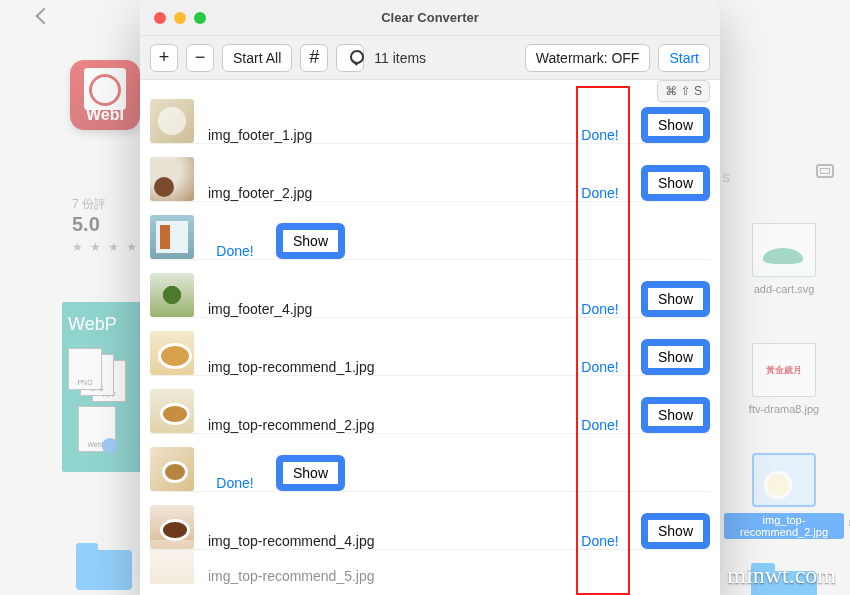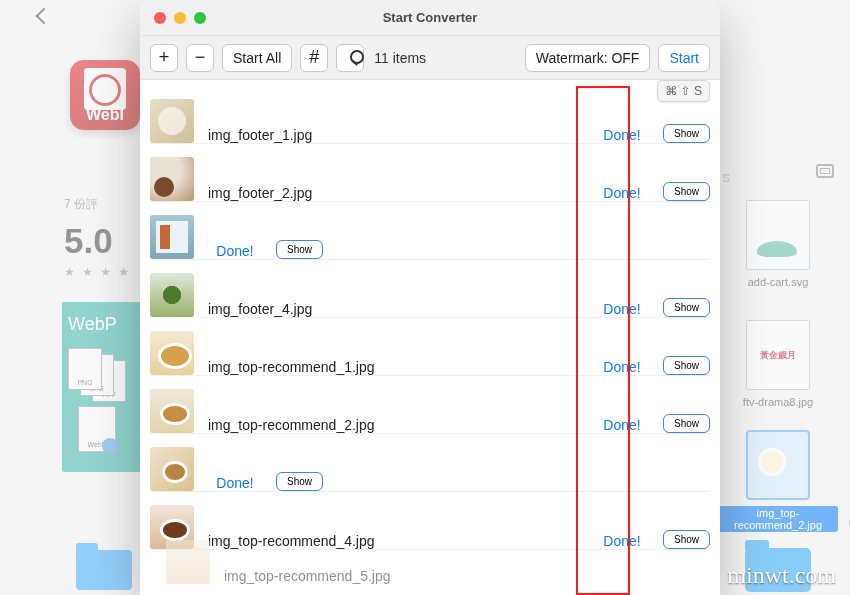--- a/index.html
+++ b/index.html
@@ -44,22 +44,22 @@
     position:absolute; top:8px; left:0; right:0; margin:auto;
     width:42px; height:42px;
     background:#fff; border-radius:4px;
   }
   .app-icon::after{
     content:"";
     position:absolute; top:14px; left:0; right:0; margin:auto;
     width:26px; height:26px;
     border:3px solid #c52126; border-radius:50%;
   }
-  .rating-block { position:absolute; top:196px; left:64px; font-size:12px; color:#888;}
-  .rating-block .score { font-size:35px; font-weight:700; color:#444; margin-top:8px;}
+  .rating-block { position:absolute; top:196px; left:72px; font-size:12px; color:#888;}
+  .rating-block .score { font-size:20px; font-weight:700; color:#444; margin-top:0;}
   .rating-block .stars { color:#999; letter-spacing:2px; margin-top:4px;}
   .easy-panel {
     position:absolute; top:302px; left:62px; width:80px; height:170px;
     background:#3eb1a7; border-radius:2px; color:#fff; font-size:18px; font-weight:300;
     padding:12px 6px;
   }
   .ep-stack{ position:absolute; top:46px; left:6px; width:66px;}
   .ep-file{ background:#fff; border:1px solid #999; width:34px; height:42px; position:absolute; font-size:7px; color:#555; display:flex; align-items:flex-end; justify-content:center; padding-bottom:3px;}
   .ep-f1{ top:0; left:0;}
   .ep-f2{ top:6px; left:12px;}
@@ -67,22 +67,22 @@
   .ep-webp { position:absolute; top:104px; left:16px; background:#fff; border:1px solid #999; width:38px; height:46px; font-size:7px; color:#555; display:flex; align-items:flex-end; justify-content:center; padding-bottom:3px;}
   .ep-webp::after{ content:""; position:absolute; right:-3px; bottom:-3px; width:16px;height:16px;border-radius:50%;background:#5aa0e6;}
   .folder{ position:absolute; left:76px; top:550px; width:56px; height:40px; background:#3fa9f5; border-radius:4px;}
   .folder::before{content:"";position:absolute;top:-7px;left:0;width:22px;height:10px;background:#3fa9f5;border-radius:3px 3px 0 0;}
 
   
   .finder-col { position:absolute; right:0; top:0; width:132px; height:100%;}
   .fc-divider{ position:absolute; top:168px; right:120px; color:#aaa; font-size:15px;}
   .fc-grid-icon{ position:absolute; top:164px; right:16px; width:18px;height:14px; border:2px solid #888; border-radius:3px;}
   .fc-grid-icon::before{content:"";position:absolute;inset:2px; border:1px solid #888;}
-  .fc-item { position:absolute; width:120px; text-align:center; font-size:11px; color:#555; right:12px;}
-  .fc-thumb{ width:64px; height:70px; margin:0 auto 6px; background:#fff; border:1px solid #bbb; border-radius:2px; position:relative; overflow:hidden;}
+  .fc-item { position:absolute; width:120px; text-align:center; font-size:11px; color:#555; right:6px;margin-top:23px;}
+  .fc-thumb{ width:64px; height:54px; margin:0 auto 6px; background:#fff; border:1px solid #bbb; border-radius:2px; position:relative; overflow:hidden;}
   .addcart-pic{ background:linear-gradient(#f7fbfc 60%,#e8f4f5);}
   .addcart-pic::after{content:"";position:absolute;bottom:12px;left:10px;width:40px;height:16px;background:#5fb89c;border-radius:60% 60% 40% 40%/80% 80% 30% 30%;}
   .ftv-pic{display:flex;align-items:center;justify-content:center;font-size:9px;color:#c23; font-weight:bold;}
   .rec-pic{ background:linear-gradient(90deg,#eee 40%,#ddd);}
   .rec-pic::after{content:"";position:absolute;top:16px;left:10px;width:22px;height:22px;border-radius:50%;background:#f9e9c6;border:3px solid #fff;}
   .fc-sel{ border:2px solid #5aa7ff; background:#cfe4fb; padding:4px; border-radius:4px;}
   .fc-more{ position:absolute; font-size:11px; color:#555; right:-14px;}
   .fc-blue-folder{ width:66px; height:44px; background:#2ea4f2; border-radius:5px; margin:0 auto; position:relative;}
   .fc-blue-folder::before{content:"";position:absolute;top:-8px;left:0;width:24px;height:10px;background:#2ea4f2;border-radius:3px 3px 0 0;}
 
@@ -142,28 +142,28 @@
     flex:1; overflow:hidden; position:relative; padding:6px 10px 0 10px;
   }
   .highlight-col{
     position:absolute; top:6px; bottom:0; width:54px; right:90px;
     border:2px solid #ff1a1a; pointer-events:none;
   }
   .row {
     display:flex; align-items:flex-end; gap:14px;
     height:58px; border-bottom:1px solid #f0f0f0;
   }
-  .row:last-child{ opacity:0.5; border-bottom:none;margin-left:16px;}
+  .row:last-child{ opacity:0.5; border-bottom:none;}
   .thumb{
     width:44px; height:44px; border-radius:3px; background:#ddd;
     position:relative; overflow:hidden; flex-shrink:0;
   }
   .fname{ flex:1; font-size:14px; color:#222;}
   .status{ width:54px; text-align:center; color:#0a7aff; font-size:14px; font-weight:500;}
-  .show-btn{ background:#fff; border:1px solid #3b82f6; border-radius:6px; padding:3px 10px; font-size:10px; cursor:pointer;}
+  .show-btn{ background:#fff; border:7px solid #3b82f6; border-radius:6px; padding:3px 10px; font-size:14px; cursor:pointer;}
 
   
   .t1{background:linear-gradient(135deg,#e8dfc7,#cdbf97);}
   .t1::after{content:"";position:absolute;inset:8px;border-radius:50%;background:rgba(255,255,255,0.6);}
   .t2{background:radial-gradient(circle at 30% 30%,#e8e2d4 40%,#b69470);}
   .t2::after{content:"";position:absolute;bottom:4px;left:4px;width:20px;height:20px;border-radius:50%;background:#7a4a2c;}
   .t3{background:linear-gradient(#a5c9d6,#7ea6b3);}
   .t3::before{content:"";position:absolute;top:6px;left:6px;right:6px;bottom:6px;background:#eaf4f6;}
   .t3::after{content:"";position:absolute;top:10px;left:10px;width:10px;height:24px;background:#c46b34;}
   .t4{background:linear-gradient(#dfe8d8,#9ab26e);}
@@ -244,21 +244,21 @@
   </div>
 </div>
 
 <div class="window">
   <div class="titlebar">
     <div class="traffic">
       <div class="tl red"></div>
       <div class="tl yel"></div>
       <div class="tl grn"></div>
     </div>
-    <div class="title">Start Converter</div>
+    <div class="title">Clear Converter</div>
   </div>
 
   <div class="toolbar">
     <button class="btn small">+</button>
     <button class="btn small">−</button>
     <button class="btn">Start All</button>
     <button class="btn small">#</button>
     <button class="btn small">
         <span class="search-ico"></span>
       </button>

